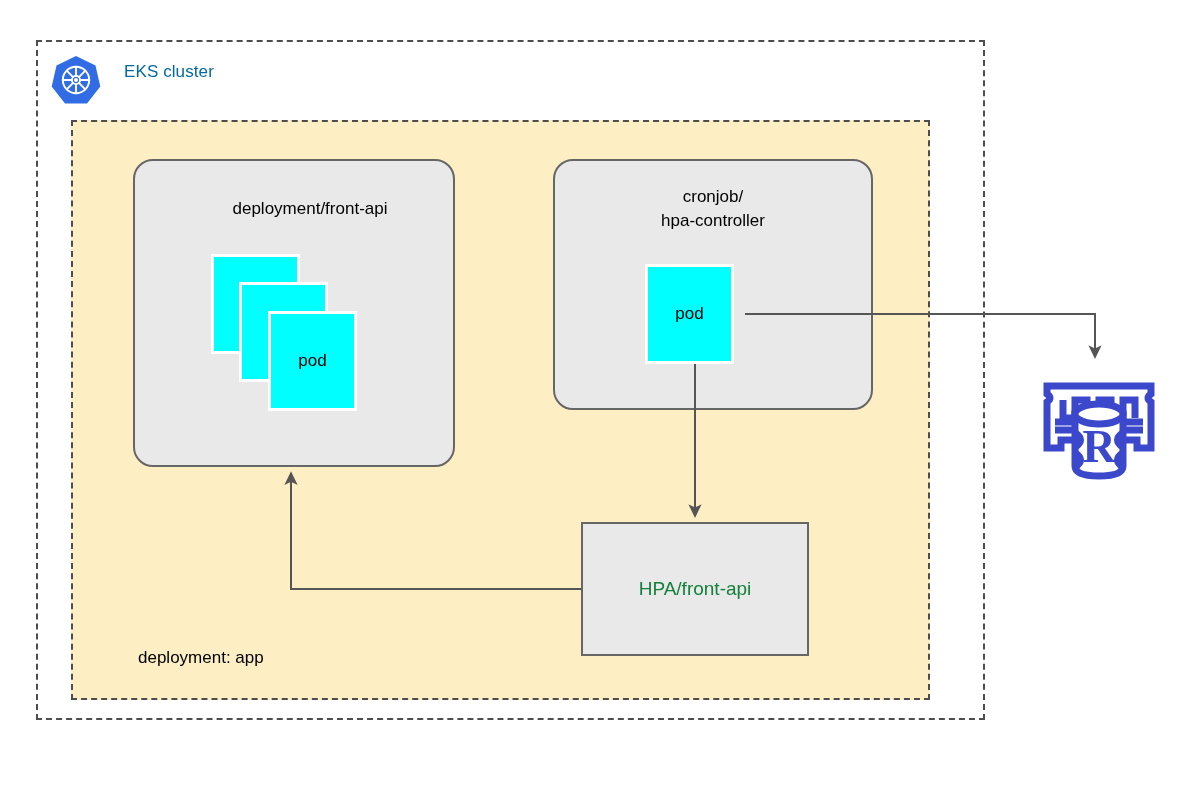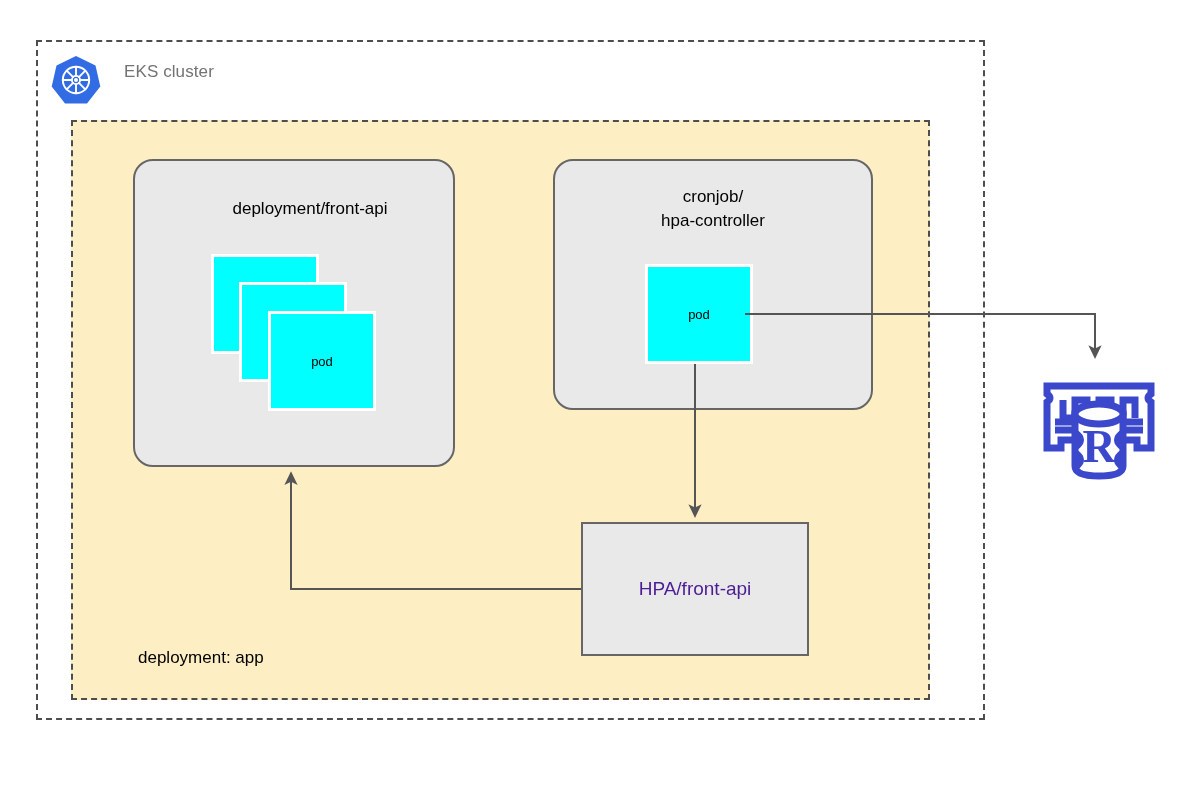--- a/index.html
+++ b/index.html
@@ -28,21 +28,21 @@
     height: 680px;
     border: 2px dashed #4d4d4d;
     background: transparent;
     box-sizing: border-box;
   }
   .cluster-title {
     position: absolute;
     left: 124px;
     top: 62px;
     font-size: 17px;
-    color: #737373;
+    color: #0369a1;
     letter-spacing: 0.1px;
     white-space: nowrap;
   }
   .k8s-logo {
     position: absolute;
     left: 50px;
     top: 54px;
     width: 52px;
     height: 52px;
   }
@@ -93,36 +93,36 @@
   
   .rect-box {
     position: absolute;
     background: #e9e9e9;
     border: 2px solid #666666;
     box-sizing: border-box;
     display: flex;
     align-items: center;
     justify-content: center;
     font-size: 19px;
-    color: #4c1d95;
+    color: #15803d;
   }
   .hpa-box { left: 581px; top: 522px; width: 228px; height: 134px; }
 
   
   .pod {
     position: absolute;
-    width: 108px;
+    width: 89px;
     height: 100px;
     background: #00ffff;
     border: 3px solid #ffffff;
     box-sizing: border-box;
     display: flex;
     align-items: center;
     justify-content: center;
-    font-size: 13px;
+    font-size: 17px;
     color: #000000;
   }
   .pod-back  { left: 211px; top: 254px; }
   .pod-mid   { left: 239px; top: 282px; }
   .pod-front { left: 268px; top: 311px; }
   .pod-cron  { left: 645px; top: 264px; }
 
   
   .edges {
     position: absolute;

